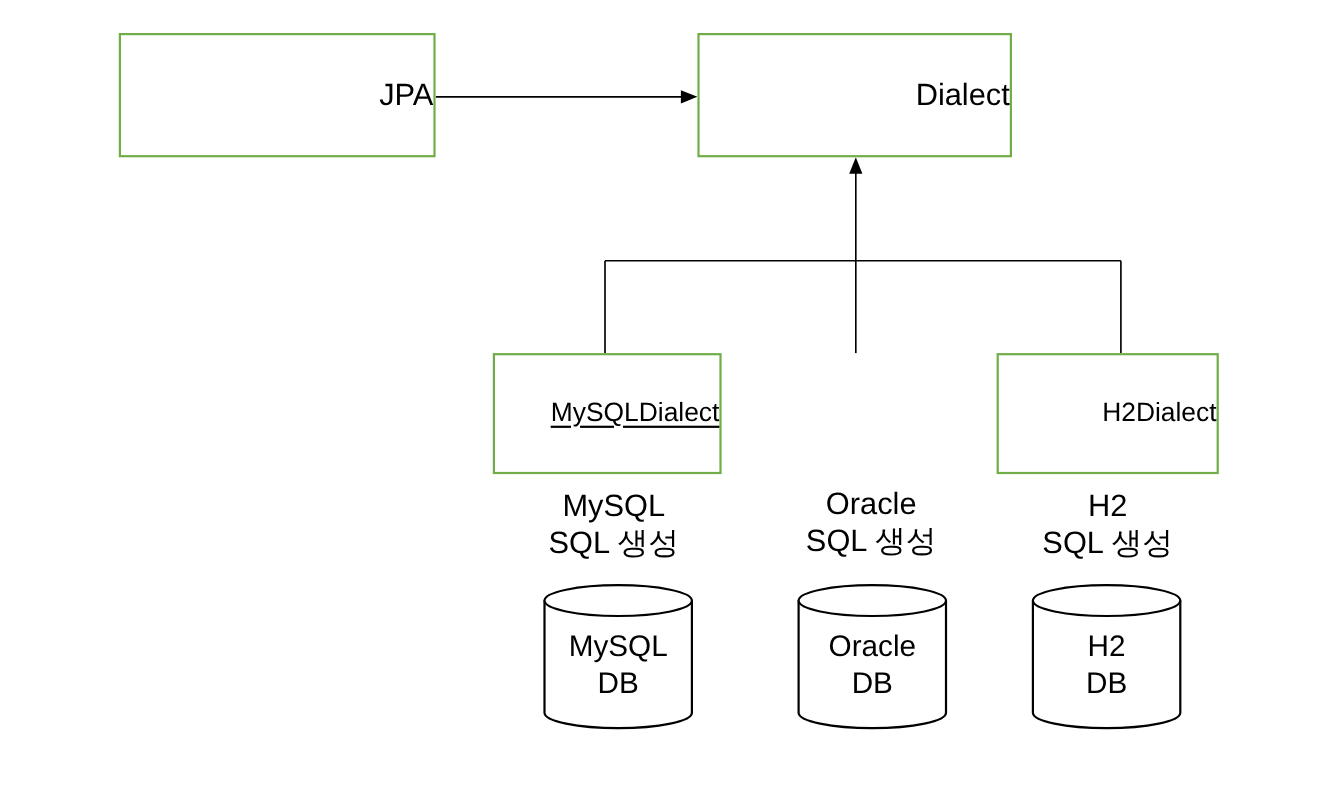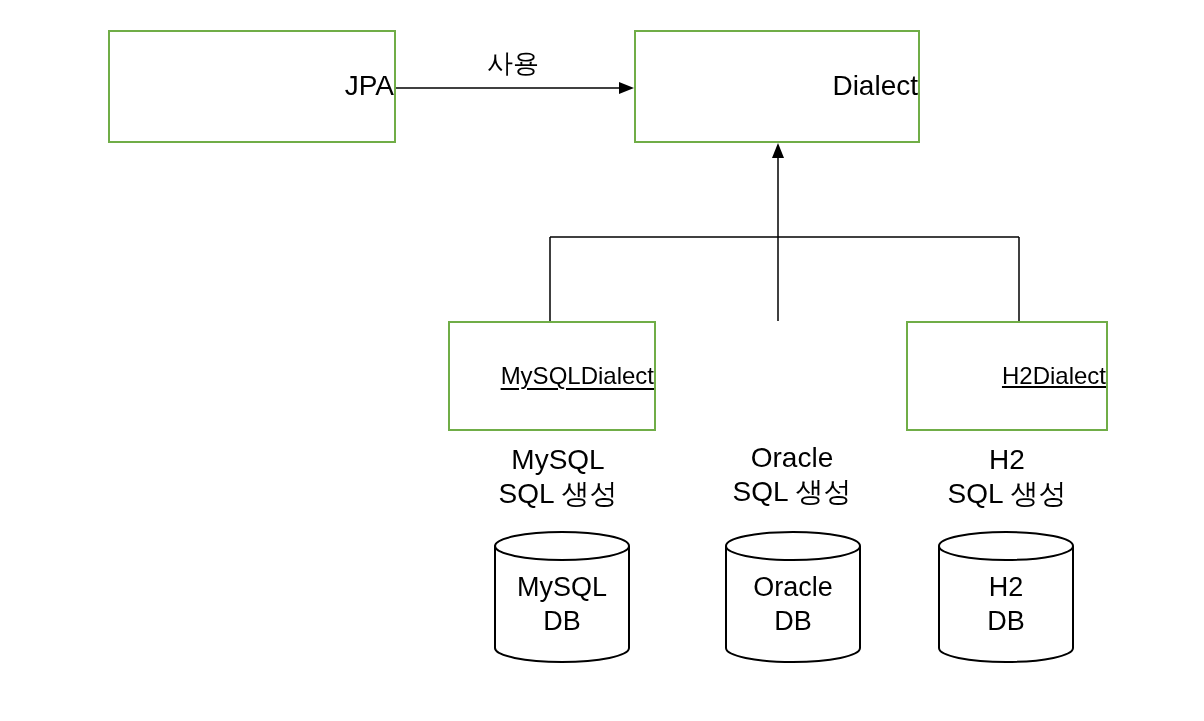--- a/index.html
+++ b/index.html
@@ -113,25 +113,24 @@
 
   <div class="node" style="left:634px; top:30px; width:286px; height:113px;">
     <span class="label">Dialect</span>
   </div>
 
   <div class="node child" style="left:448px; top:321px; width:208px; height:110px;">
     <span class="label squiggle">MySQLDialect</span>
   </div>
 
 
-  <div class="node child" style="left:906px; top:321px; width:202px; height:110px;text-decoration:underline;">
+  <div class="node child" style="left:906px; top:321px; width:202px; height:110px;">
     <span class="label">H2Dialect</span>
   </div>
 
-  <div class="edge-label" style="left:453px; top:46px; width:120px;">사용</div>
 
   <div class="caption" style="left:438px; top:443px;">
     <span>MySQL</span>
     <span>SQL 생성</span>
   </div>
   <div class="caption" style="left:672px; top:441px;">
     <span>Oracle</span>
     <span>SQL 생성</span>
   </div>
   <div class="caption" style="left:887px; top:443px;">

